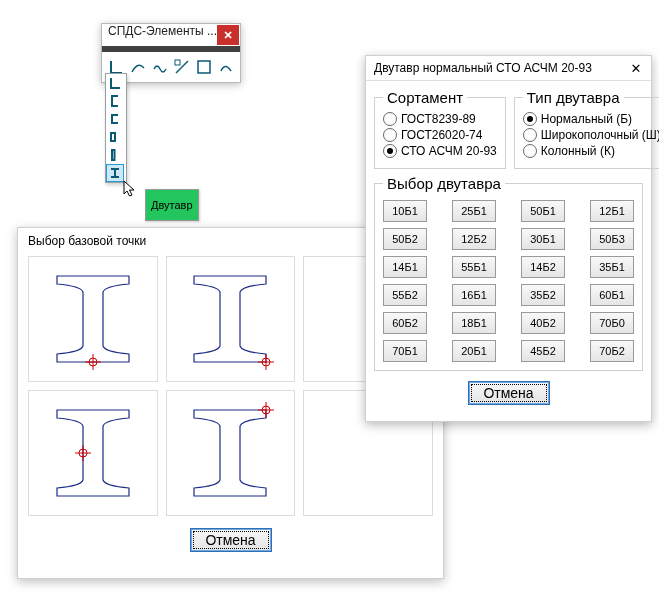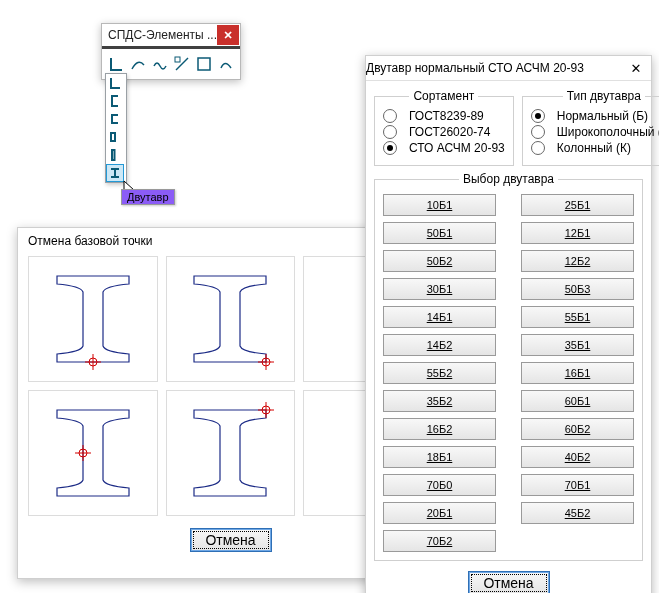--- a/index.html
+++ b/index.html
@@ -21,24 +21,24 @@
     position: absolute;
     left: 101px;
     top: 23px;
     width: 138px;
     border: 1px solid #b8b8b8;
     background: #fff;
     box-shadow: 0 2px 8px rgba(0,0,0,.25);
   }
   .tb-title {
     display: flex;
-    align-items: center;
+    align-items: flex-start;
     height: 22px;
     background: #fff;
-    border-bottom: 3px solid #404040;
+    border-bottom: 6px solid #404040;
   }
   .tb-title span {
     flex: 1;
     padding-left: 6px;
     font-size: 12px;
     color: #222;
     white-space: nowrap;
     overflow: hidden;
   }
   .tb-close {
@@ -91,25 +91,25 @@
   }
   .dropdown .dd-item:last-child { background:#cde8f6; border:1px solid #2399d6; box-sizing:border-box; }
   .cursor {
     position:absolute;
     left:123px;
     top:180px;
     pointer-events:none;
   }
   .tooltip {
     position:absolute;
-    left:121px;
+    left:145px;
     top:189px;
-    background:#8b5cf6;
+    background:#22c55e;
     border:1px solid #999;
-    padding:1px 5px;
+    padding:9px 5px;
     font-size:11px;
     box-shadow:1px 1px 2px rgba(0,0,0,.2);
   }
 
   
   .dlg-left {
     position:absolute;
     left:17px;
     top:227px;
     width:425px;
@@ -170,20 +170,21 @@
     width:285px;
     border:1px solid #cfcfcf;
     background:#fff;
     box-shadow:0 3px 10px rgba(0,0,0,.28);
   }
   .dr-title {
     display:flex;
     align-items:center;
     height:24px;
     border-bottom:1px solid #e0e0e0;
+    padding-left:8px;
   }
   .dr-title span {
     flex:1;
     font-size:12px;
   }
   .dr-close {
     width:30px;
     height:24px;
     display:flex;
     align-items:center;
@@ -193,55 +194,53 @@
   }
 
   .dr-body { padding:2px 8px 10px 8px; }
 
   fieldset {
     border:1px solid #cfcfcf;
     margin:6px 0 0 0;
     padding:4px 8px 8px 8px;
   }
   legend {
-    font-size:12px;
+    font-size:15px;
     padding:0 4px;
-    text-align:center;
   }
   .dr-row {
     display:flex;
     gap:8px;
   }
   .dr-row fieldset { flex:1; }
 
   .radio {
     display:flex;
     align-items:center;
-    gap:12px;
+    gap:4px;
     font-size:12px;
     margin:2px 0;
     cursor:pointer;
     white-space:nowrap;
   }
   .radio .dot {
     width:12px;height:12px;border:1px solid #666;border-radius:50%;
     display:inline-flex;align-items:center;justify-content:center;
     background:#fff;
   }
   .radio .dot.checked::after{
     content:"";display:block;width:6px;height:6px;border-radius:50%;
     background:#000;
   }
 
   .select-grid {
     display:grid;
-    grid-template-columns:repeat(2,1fr);
+    grid-template-columns:repeat(4,1fr);
     gap:6px 25px;
     margin-top:4px;
-    text-decoration:underline;
   }
   .sbtn {
     height:20px;
     background:linear-gradient(#f8f8f8,#e5e5e5);
     border:1px solid #9a9a9a;
     font-size:11px;
     display:flex;align-items:center;justify-content:center;
     cursor:pointer;
   }
   .dr-btnrow {
@@ -329,21 +328,21 @@
   </div>
 
   <svg class="cursor" width="14" height="18" viewBox="0 0 14 18">
     <path d="M1 1 L1 14 L4 11 L6.5 16 L9 15 L6.5 10 L11 10 Z" fill="#fff" stroke="#000" stroke-width="1"></path>
   </svg>
   <div class="tooltip">
     <span>Двутавр</span>
   </div>
 
   <div class="dlg-left">
-    <div class="dl-title">Отмена базовой точки</div>
+    <div class="dl-title">Выбор базовой точки</div>
     <div class="ibeam-grid">
 
       <div class="ibeam-cell">
         <svg width="96" height="110" viewBox="0 0 96 110">
           <g stroke="#1c2b86" stroke-width="1.2" fill="none">
             <path d="M12 12 L84 12 L84 20 Q60 22 58 28 L58 82 Q60 88 84 90 L84 98 L12 98 L12 90 Q36 88 38 82 L38 28 Q36 22 12 20 Z"></path>
           </g>
           <g stroke="#d10000" stroke-width="1" fill="none">
             <circle cx="48" cy="98" r="4"></circle>
             <line x1="40" y1="98" x2="56" y2="98"></line>
@@ -492,23 +491,20 @@
             <div class="sbtn">
               <span>16Б1</span>
             </div>
             <div class="sbtn">
               <span>35Б2</span>
             </div>
             <div class="sbtn">
               <span>60Б1</span>
             </div>
             <div class="sbtn">
-              <span>16Б2</span>
-            </div>
-            <div class="sbtn">
               <span>60Б2</span>
             </div>
             <div class="sbtn">
               <span>18Б1</span>
             </div>
             <div class="sbtn">
               <span>40Б2</span>
             </div>
             <div class="sbtn">
               <span>70Б0</span>

